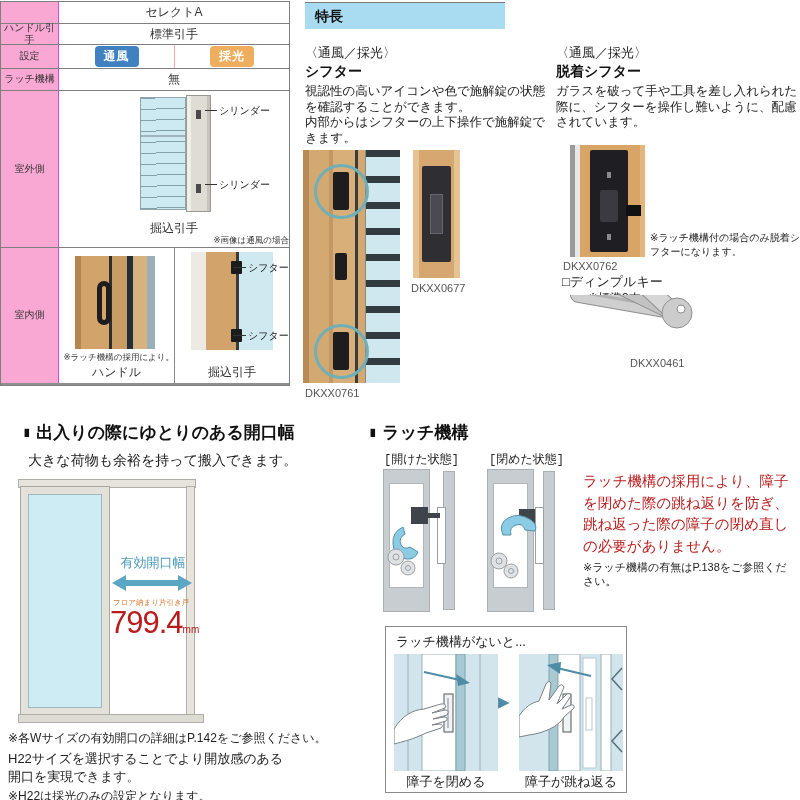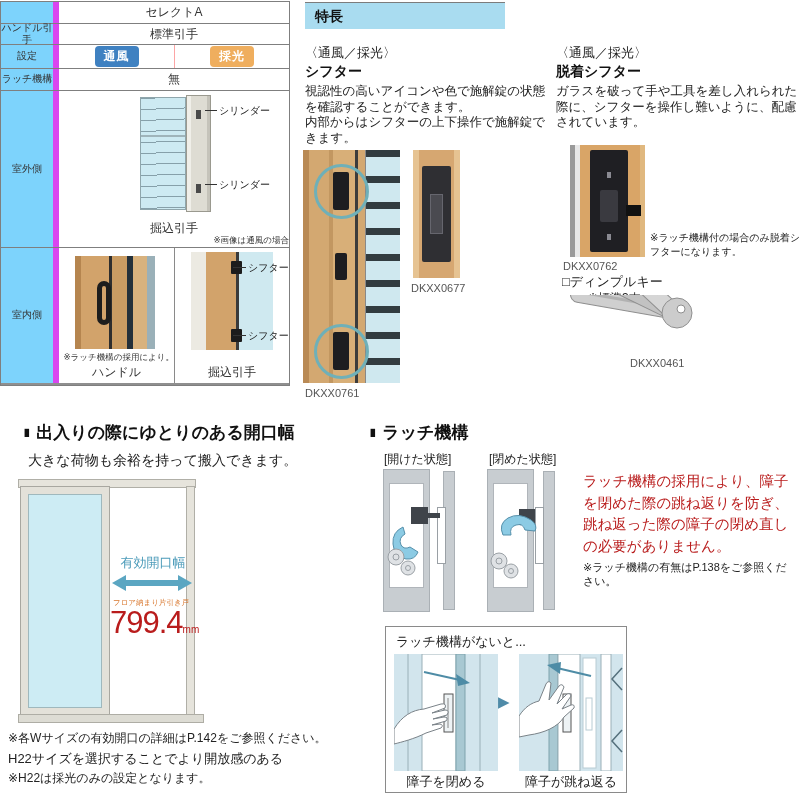--- a/index.html
+++ b/index.html
@@ -8,21 +8,21 @@
     position:relative; width:800px; height:800px; background:#ffffff;
     font-family:"Liberation Sans","DejaVu Sans",sans-serif; color:#222;
     overflow:hidden;
   }
   .abs { position:absolute; }
 
   
   .spec-table { position:absolute; left:0; top:1px; width:290px; border:1px solid #7f7f7f; background:#fff; }
   .st-row { display:flex; border-bottom:1px solid #7f7f7f; }
   .st-row:last-child { border-bottom:2px solid #8f8f8f; }
-  .st-label { width:58px; flex-shrink:0; background:#7dd3fc; border-right:6px solid #d946ef;
+  .st-label { width:58px; flex-shrink:0; background:#f9a8d4; border-right:1px solid #d946ef;
               display:flex; align-items:center; justify-content:center; text-align:center;
               font-size:10px; color:#333; line-height:1.25; }
   .st-content { flex:1; position:relative; font-size:12px; color:#333; }
   .st-center { display:flex; align-items:center; justify-content:center; }
   .st-half { width:50%; display:flex; align-items:center; justify-content:center; }
   .st-half + .st-half { border-left:1px solid #fca5a5; }
   .badge { color:#fff; font-weight:bold; font-size:12px; padding:2px 9px; border-radius:4px; letter-spacing:1px; }
   .badge-vent { background:#3f81c1; }
   .badge-day  { background:#efae5e; }
 
@@ -95,21 +95,21 @@
   .dd-value { position:absolute; left:92px; top:127px; color:#b91c1c; font-size:31px; letter-spacing:-1px; white-space:nowrap; }
   .dd-unit { font-size:10px; letter-spacing:0; }
 
   .notes { position:absolute; left:8px; top:730px; font-size:12px; color:#222; }
   .notes div { white-space:nowrap; }
   .notes .n2 { font-size:13px; margin-top:3px; }
   .notes .n3 { font-size:13px; }
   .notes .n4 { margin-top:2px; }
 
   
-  .state-label { position:absolute; font-size:12px; color:#222; white-space:nowrap; }
+  .state-label { position:absolute; font-size:12px; color:#222; white-space:nowrap;font-family:Liberation Mono, monospace; }
   .latch-body { position:absolute; left:583px; top:471px; width:216px; font-size:14.5px; line-height:21.5px; color:#b91c1c; }
   .latch-note { position:absolute; left:583px; top:560px; width:205px; font-size:11px; line-height:14px; color:#222; }
 
   .nolatch-box { position:absolute; left:385px; top:626px; width:242px; height:167px; border:1px solid #8a8a8a; background:#fff; }
   .nb-title { position:absolute; left:10px; top:6px; font-size:13px; color:#222; }
   .nb-caption { position:absolute; top:146px; text-align:center; font-size:13px; color:#222; }
   .nb-arrow { position:absolute; left:112px; top:66px; color:#4f8ba8; font-size:15px; }
 </style>
 </head>
 <body>
@@ -267,20 +267,21 @@
     </svg>
     <div class="dd-doortype">フロア納まり片引き戸</div>
     <div class="dd-value">
       <span>799.4</span><span class="dd-unit">mm</span>
     </div>
   </div>
 
   <div class="notes">
     <div>※各Wサイズの有効開口の詳細はP.142をご参照ください。</div>
     <div class="n2">H22サイズを選択することでより開放感のある</div>
+    <div class="n3">開口を実現できます。</div>
     <div class="n4">※H22は採光のみの設定となります。</div>
   </div>
 
   <div class="sec-heading" style="left:370px; top:421px">
     <span class="sec-bullet">■</span><span>ラッチ機構</span>
   </div>
   <div class="state-label" style="left:384px; top:451px">[開けた状態]</div>
   <div class="state-label" style="left:489px; top:451px">[閉めた状態]</div>
 
   <svg class="abs" style="left:383px; top:469px" width="80" height="143" viewBox="0 0 80 143">

